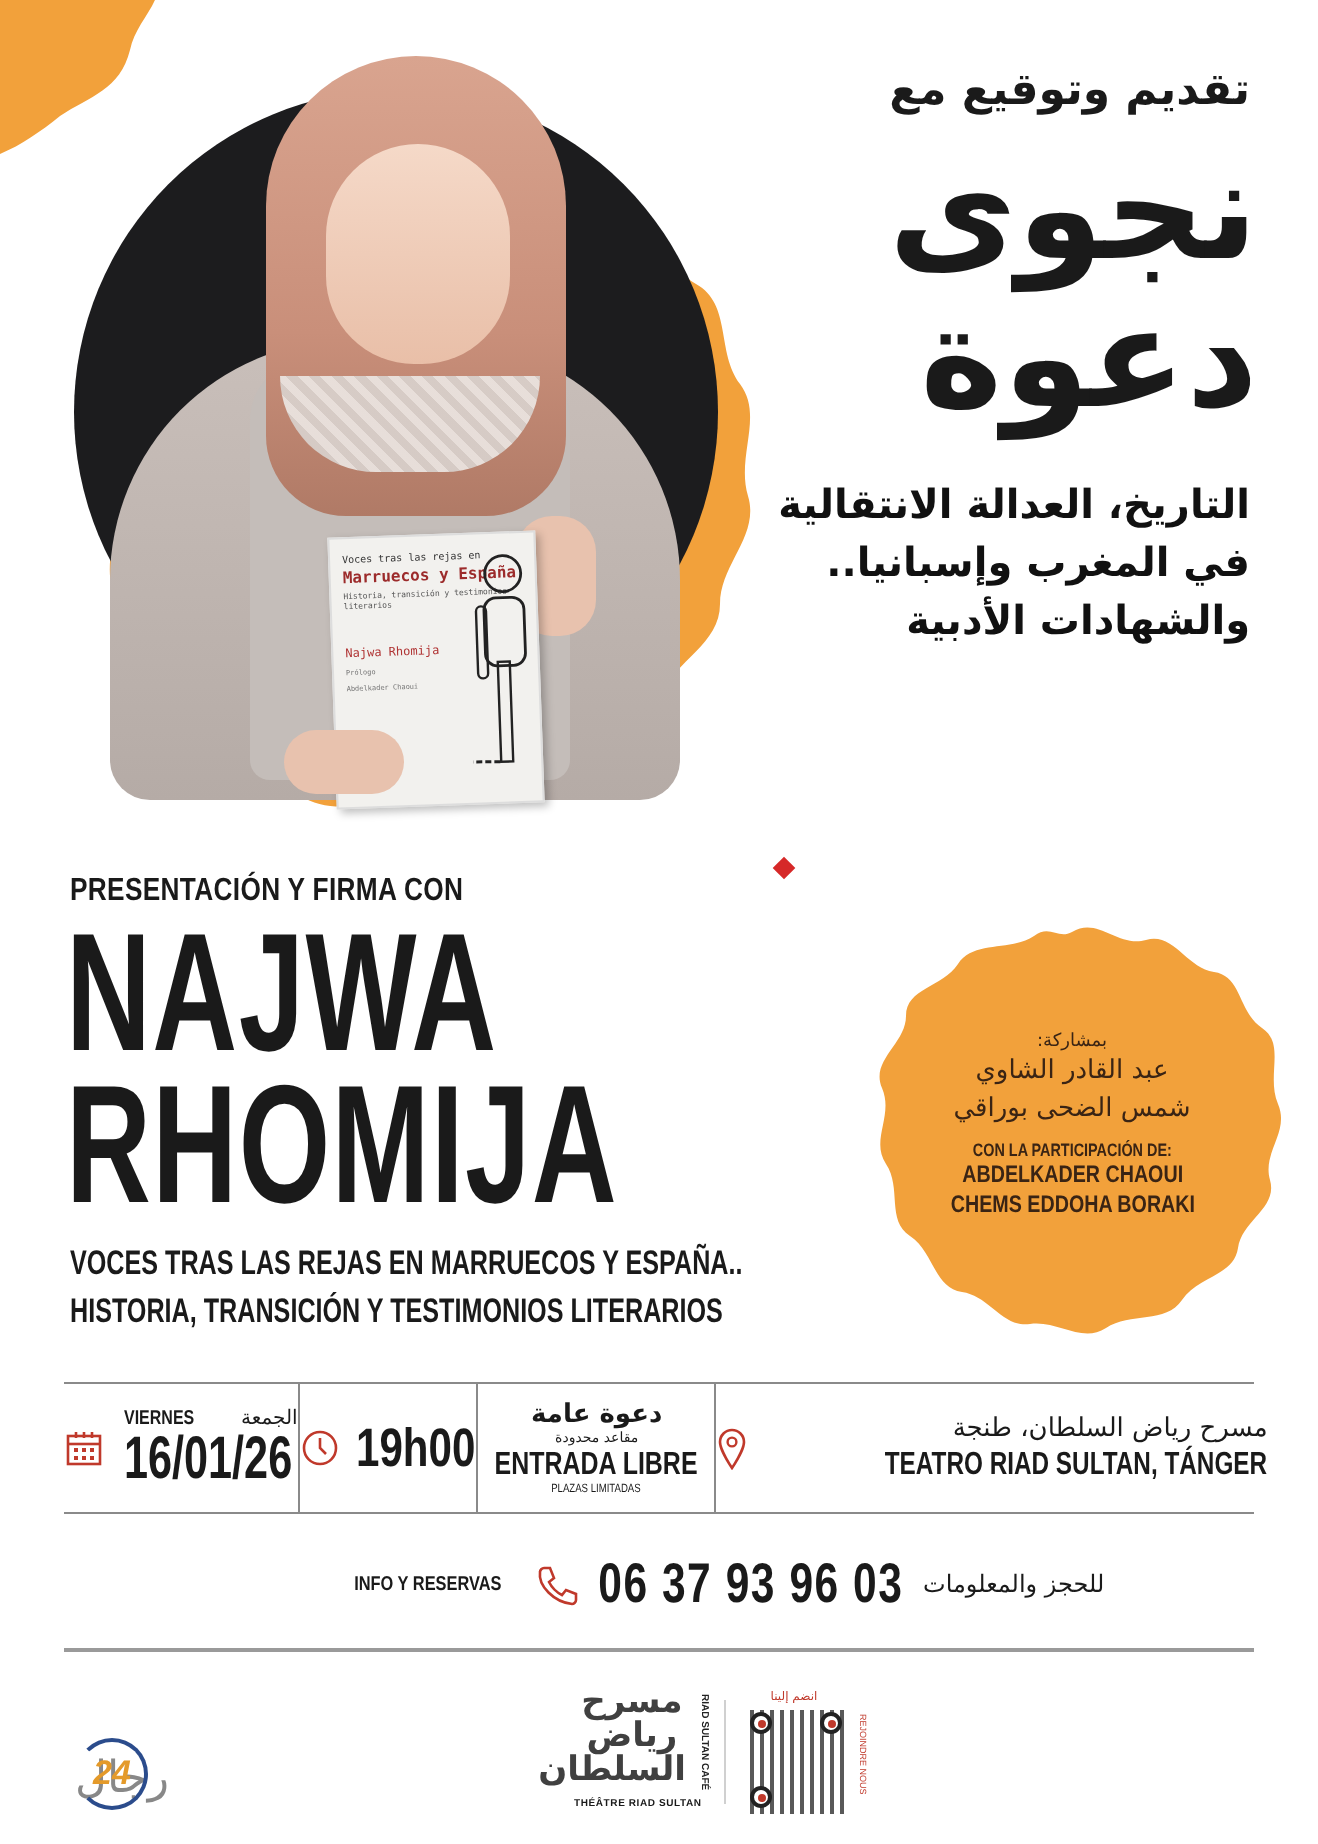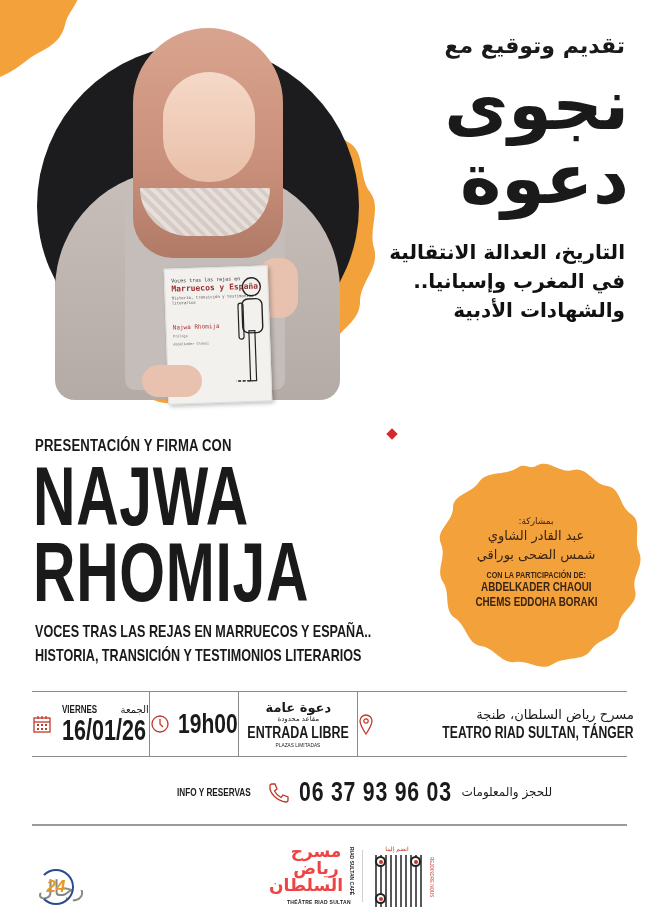--- a/index.html
+++ b/index.html
@@ -73,21 +73,21 @@
   
   .contact { left: 10px; top: 775px; width: 659px; height: 34px; display: flex; align-items: center; justify-content: center; gap: 8px; padding-left: 42px; }
   .contact-es { font-size: 10px; font-weight: bold; transform: scaleX(.82); }
   .contact-phone { font-size: 28px; font-weight: bold; transform: scaleX(.76); letter-spacing: 1px; margin: 0 -22px; }
   .contact-ar { font-size: 12px; font-family: "DejaVu Sans", sans-serif; direction: rtl; }
 
   .footer-line { left: 32px; top: 824px; width: 595px; height: 1.5px; background: #9a9a9a; }
 
   
   .logo-theatre { left: 285px; top: 843px; width: 70px; height: 66px; }
-  .logo-theatre .ar { position: absolute; left: 4px; top: 0; width: 54px; font-size: 17px; line-height: 17px; font-weight: bold; font-family: "DejaVu Sans", sans-serif; direction: rtl; text-align: center; color: #ef4444; }
+  .logo-theatre .ar { position: absolute; left: 4px; top: 0; width: 54px; font-size: 17px; line-height: 17px; font-weight: bold; font-family: "DejaVu Sans", sans-serif; direction: rtl; text-align: center; color: #404040; }
   .logo-theatre .es { position: absolute; left: 2px; top: 56px; font-size: 5px; font-weight: bold; letter-spacing: .3px; white-space: nowrap; }
   .logo-theatre .vert { position: absolute; right: 0; top: 4px; font-size: 5px; writing-mode: vertical-rl; font-weight: bold; color: #222; }
   .divider-v { left: 362px; top: 850px; width: 1px; height: 52px; background: #d0d0d0; }
   .qr-box { left: 372px; top: 845px; width: 62px; height: 64px; }
   .qr-label { position: absolute; left: 0; top: 0; width: 50px; text-align: center; font-size: 6px; color: #c0392b; font-family: "DejaVu Sans", sans-serif; direction: rtl; }
   .qr-code { position: absolute; left: 3px; top: 10px; width: 48px; height: 52px; background:
      repeating-linear-gradient(90deg, #222 0 2px, transparent 2px 5px),
      repeating-linear-gradient(0deg, #fff 0 2px, transparent 2px 4px);
      opacity: .75; }
   .qr-dot { position: absolute; width: 11px; height: 11px; border-radius: 50%; background: #fff; border: 2px solid #222; }

